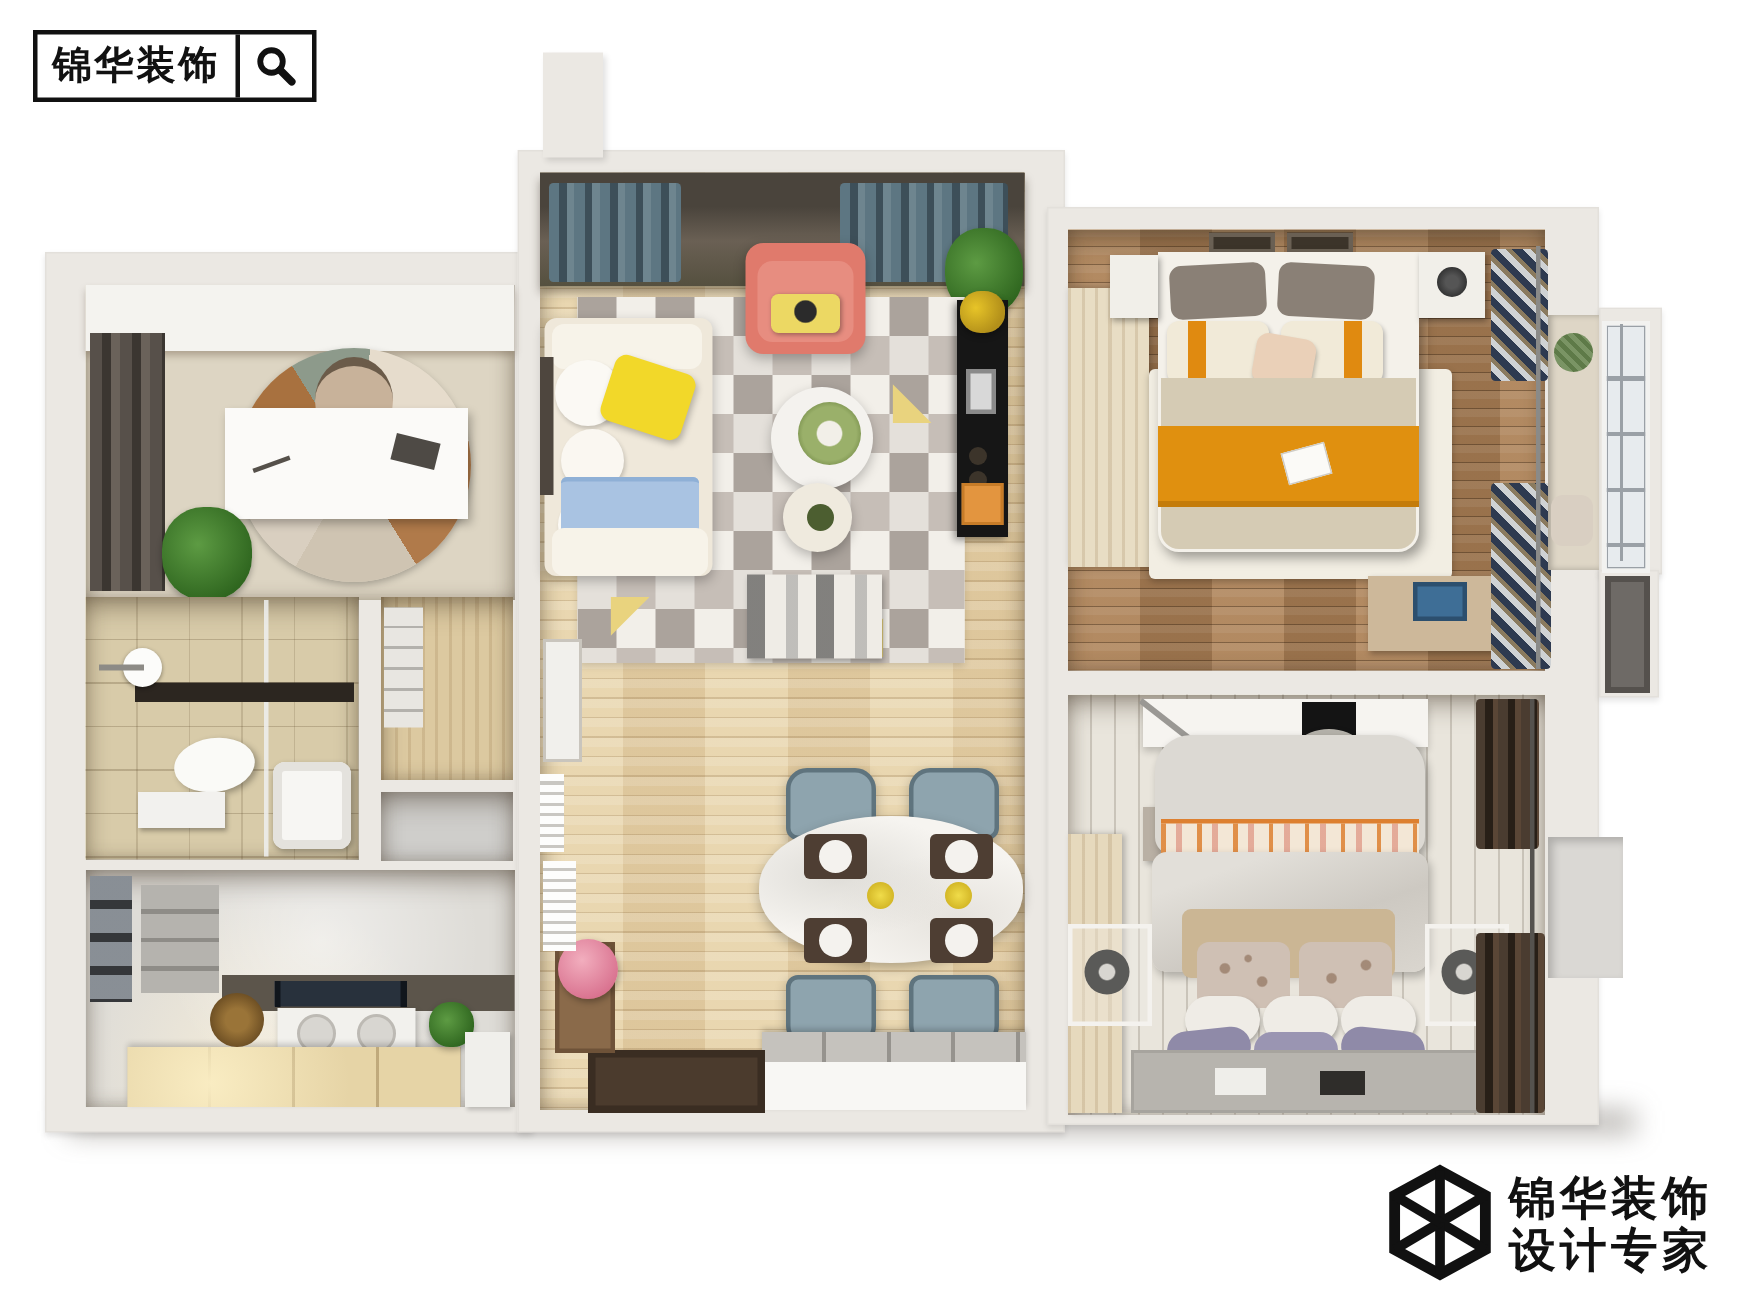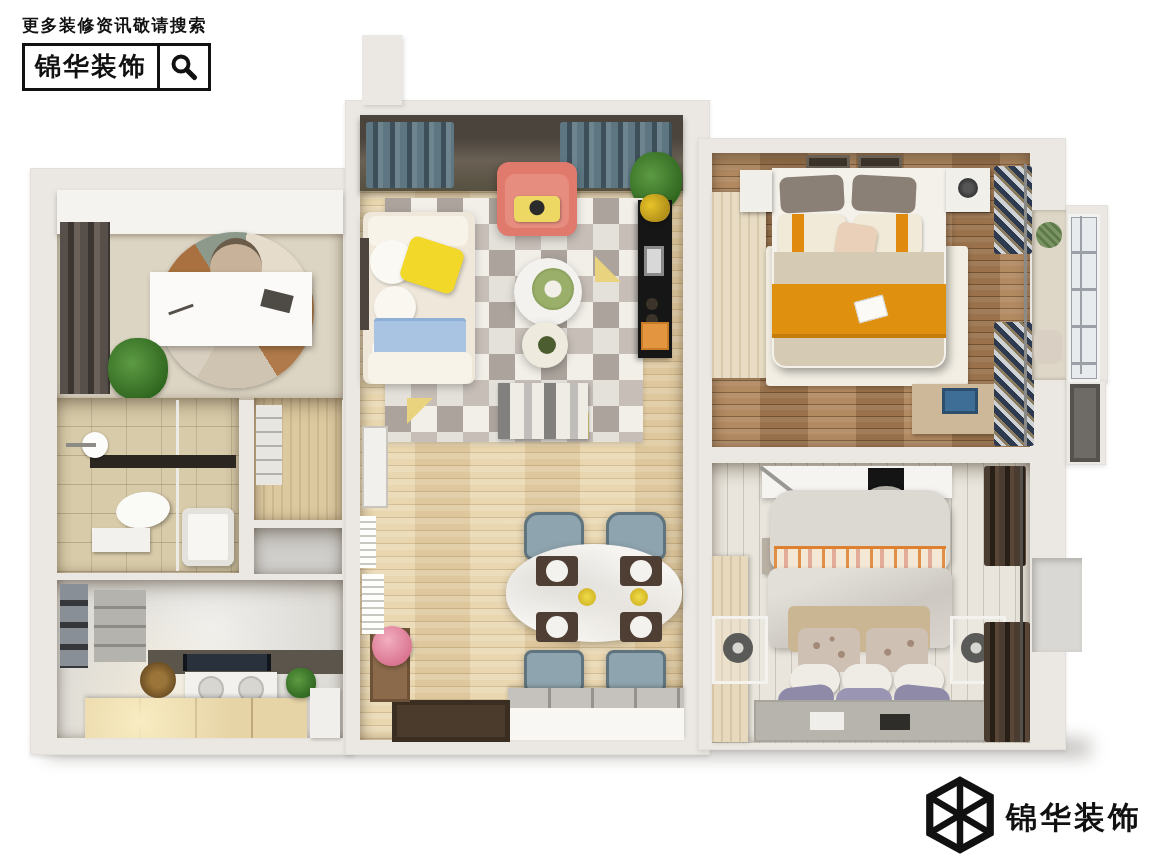--- a/index.html
+++ b/index.html
@@ -52,21 +52,20 @@
   .plant{border-radius:46%;background:radial-gradient(circle at 40% 40%, #5d9b43, #2f661f 75%);box-shadow:0 2px 4px rgba(0,0,0,.3);}
   .diam{width:14px;height:14px;transform:rotate(45deg);position:absolute;}
   .shadow-soft{box-shadow:0 3px 8px rgba(0,0,0,.25);}
 </style>
 </head>
 <body>
 
 <div class="stage">
 
   <div class="brand-header">
-    <div class="tagline">更多装修资讯敬请搜索</div>
     <div class="search-box">
       <span class="brand-name">锦华装饰</span>
       <span class="sb-divider"></span>
       <span class="mag-wrap">
         <svg width="30" height="30" viewBox="0 0 100 100">
             <circle cx="40" cy="40" r="25" fill="none" stroke="#111" stroke-width="13"></circle>
             <line x1="59" y1="59" x2="85" y2="85" stroke="#111" stroke-width="17" stroke-linecap="round"></line>
           </svg>
       </span>
     </div>
@@ -264,17 +263,18 @@
           <line x1="50" y1="54" x2="50" y2="6" stroke="#111" stroke-width="9"></line>
           <line x1="50" y1="54" x2="92" y2="29" stroke="#111" stroke-width="9"></line>
           <line x1="50" y1="54" x2="92" y2="79" stroke="#111" stroke-width="9"></line>
           <line x1="50" y1="54" x2="50" y2="102" stroke="#111" stroke-width="9"></line>
           <line x1="50" y1="54" x2="8" y2="79" stroke="#111" stroke-width="9"></line>
           <line x1="50" y1="54" x2="8" y2="29" stroke="#111" stroke-width="9"></line>
         </svg>
       </span>
       <span class="bf-col">
         <div class="f-cn">锦华装饰</div>
+        <div class="f-cn">设计专家</div>
       </span>
     </div>
   </div>
 
 </div>
 
 </body></html>

